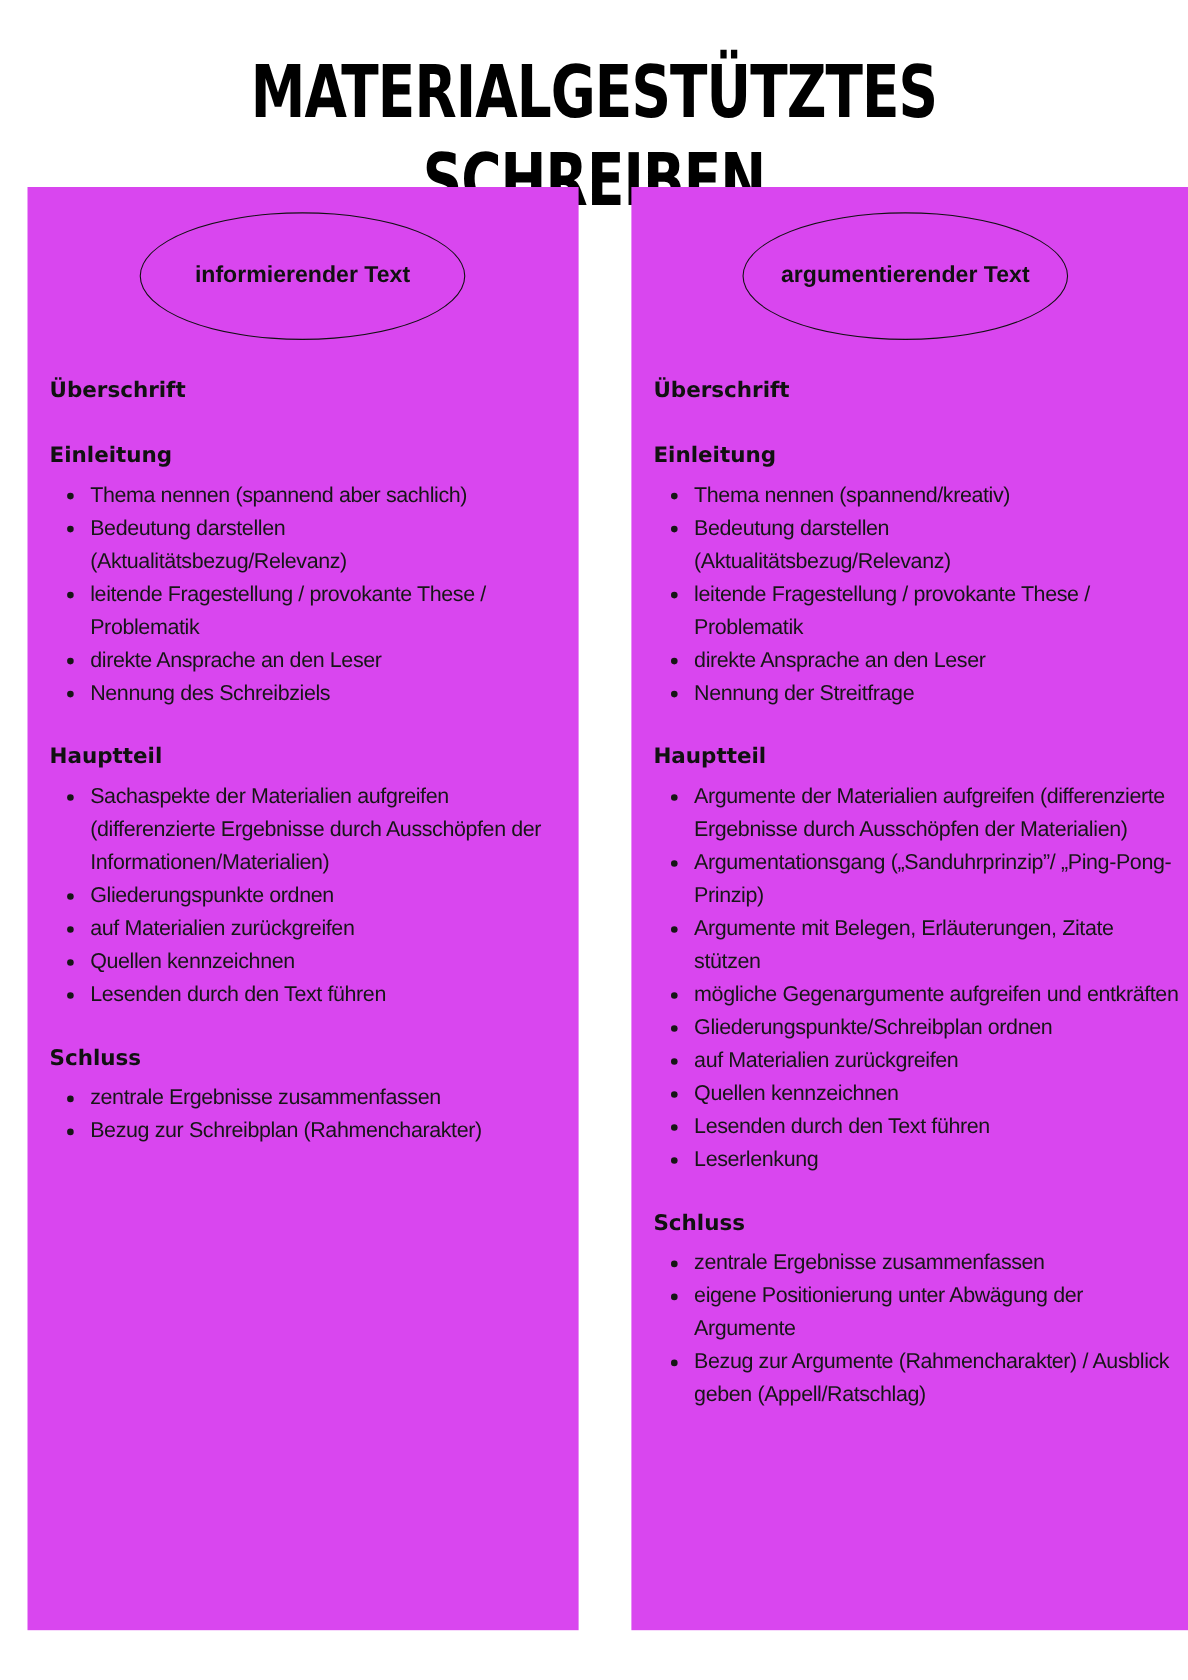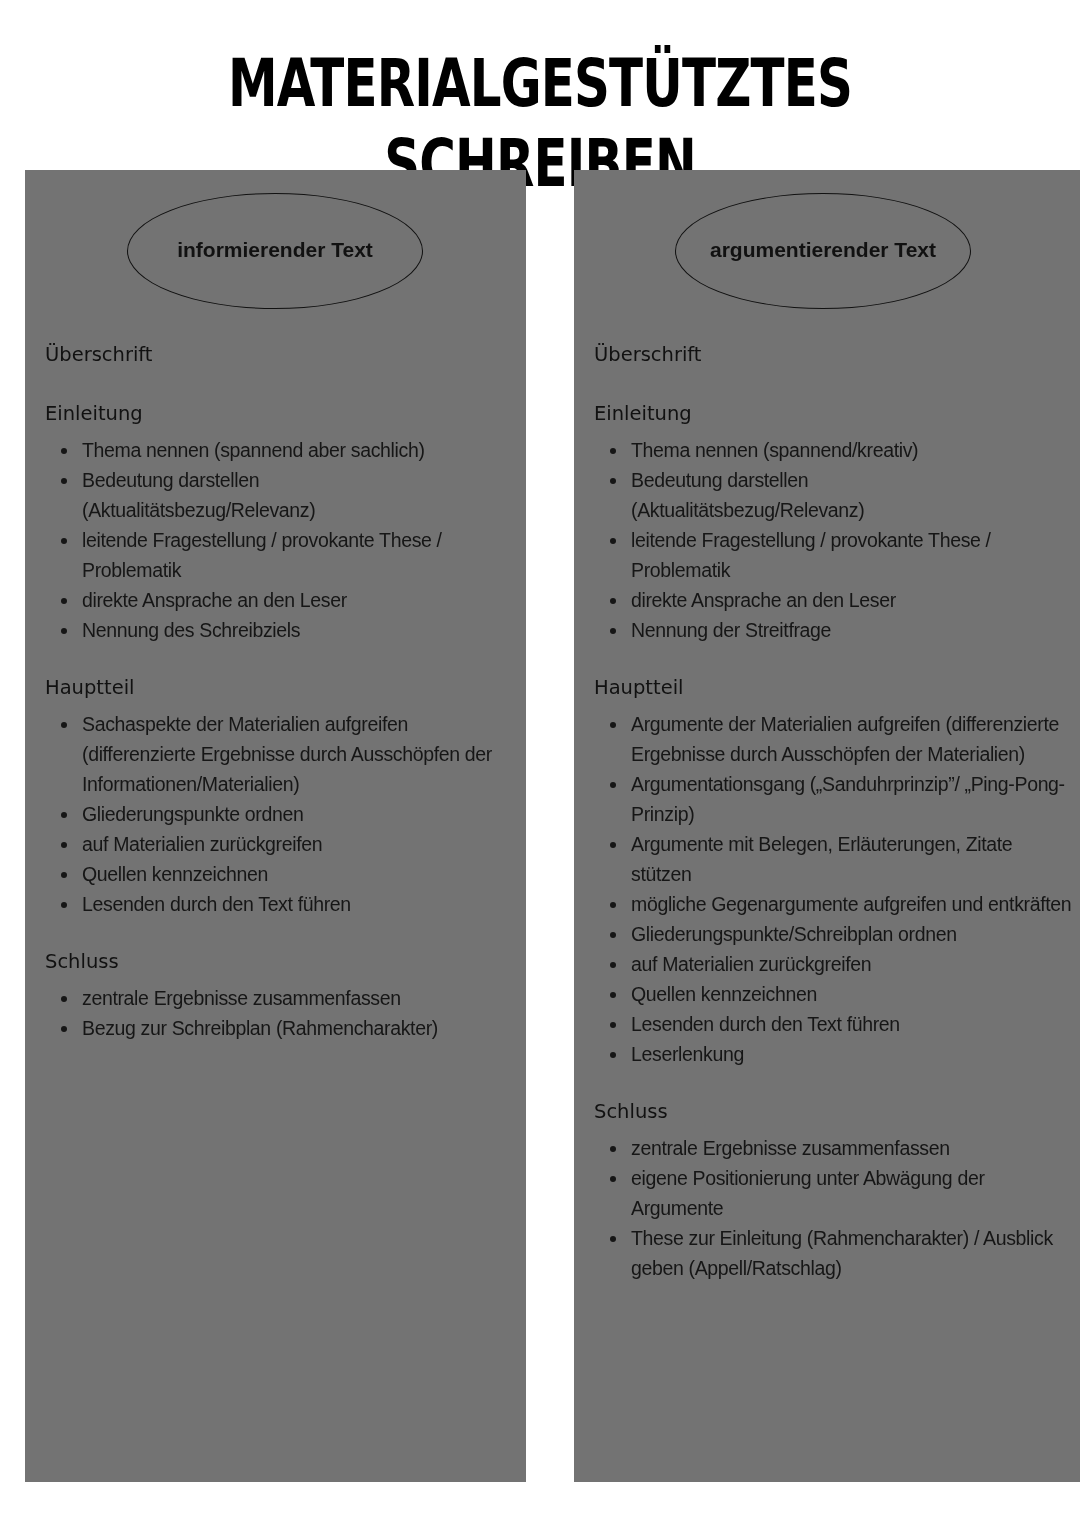--- a/index.html
+++ b/index.html
@@ -9,42 +9,42 @@
     .title {
       position: absolute; left: 0; top: 44px; width: 1080px; text-align: center;
       font-family: "DejaVu Sans Condensed", "DejaVu Sans", sans-serif;
       font-weight: 700; font-size: 66px; letter-spacing: -1px;
       transform: scaleX(0.84); transform-origin: center;
       line-height: 80px; color: #000;
     }
 
     .panel {
       position: absolute; top: 170px; height: 1312px;
-      background: #737373;
+      background: #d946ef;
     }
     .panel.left  { left: 25px;  width: 501px; }
     .panel.right { left: 554px; width: 514px; margin-left: 20px; }
 
     .oval {
       position: absolute; top: 23px; width: 296px; height: 116px;
       border: 1.6px solid #111; border-radius: 50%;
       display: flex; align-items: center; justify-content: center;
       font-weight: 700; font-size: 21px; color: #111;
       font-family: "Liberation Sans", sans-serif;
       padding-bottom: 0px;
     }
     .panel.left .oval  { left: 102px; }
     .panel.right .oval { left: 101px; }
     .oval span { position: relative; top: -1px; }
 
     .content { position: absolute; left: 20px; top: 172px; right: 14px; }
 
     .heading {
       font-family: "DejaVu Sans", sans-serif;
-      font-weight: 400; font-size: 19.5px; line-height: 26px; color: #111;
+      font-weight: 700; font-size: 19.5px; line-height: 26px; color: #111;
     }
     .heading.gap { margin-bottom: 33px; }
     .heading.with-list { margin-bottom: 8px; }
 
     ul.items { list-style: none; }
     ul.items li {
       position: relative; padding-left: 37px;
       font-family: Liberation Sans, sans-serif;
       font-size: 19.5px; line-height: 30px; color: #161616;
       letter-spacing: -0.35px;
@@ -130,17 +130,17 @@
         <li>Lesenden durch den Text führen</li>
         <li>Leserlenkung</li>
       </ul>
     </div>
 
     <div class="section">
       <div class="heading with-list">Schluss</div>
       <ul class="items">
         <li>zentrale Ergebnisse zusammenfassen</li>
         <li>eigene Positionierung unter Abwägung der Argumente</li>
-        <li>These zur Einleitung (Rahmencharakter) / Ausblick geben (Appell/Ratschlag)</li>
+        <li>Bezug zur Argumente (Rahmencharakter) / Ausblick geben (Appell/Ratschlag)</li>
       </ul>
     </div>
   </div>
 </div>
 
 </body></html>

